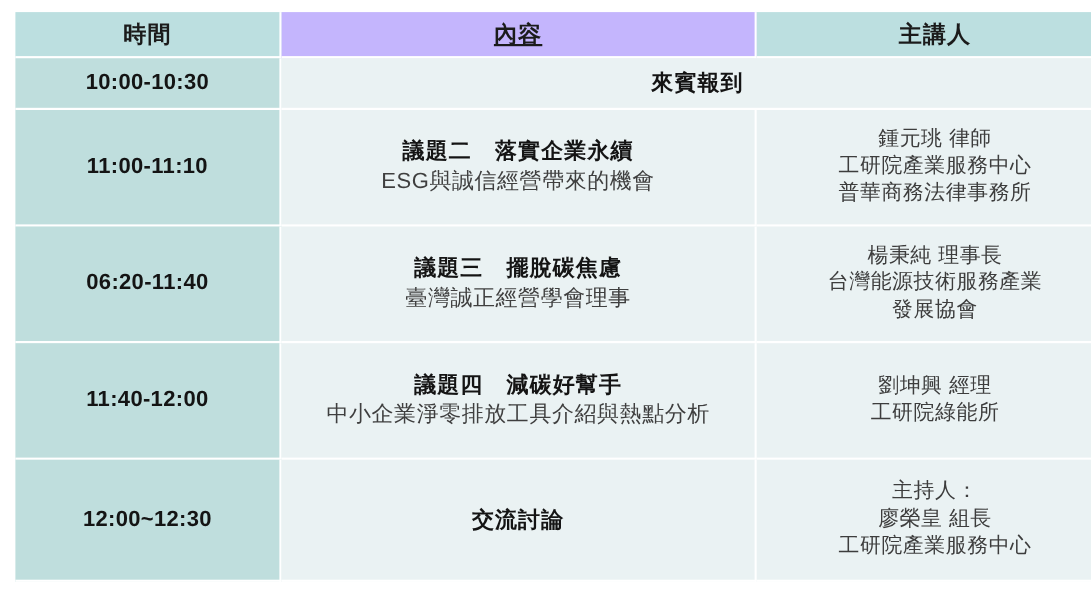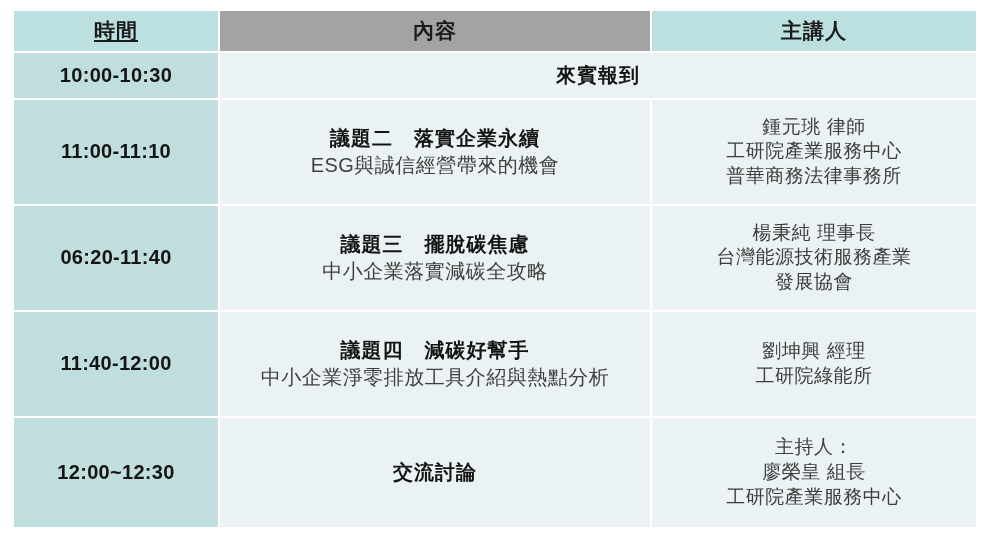--- a/index.html
+++ b/index.html
@@ -30,35 +30,35 @@
   }
   .agenda-table td, .agenda-table th {
     padding: 0;
     margin: 0;
     vertical-align: middle;
     text-align: center;
     border-right: 2px solid #ffffff;
     border-bottom: 2px solid #ffffff;
     box-sizing: border-box;
   }
-  .col-time   { width: 206px; text-decoration: underline; }
+  .col-time   { width: 242px; }
   .col-topic  { width: 432px; }
   .col-speaker{ width: 326px; }
 
   
   .hdr {
     background: #bcdfe0;
     height: 42px;
     font-weight: bold;
     font-size: 21px;
     color: #1b1b1b;
     letter-spacing: 1px;
   }
   .hdr-time  { background: #bcdfe0; }
-  .hdr-topic { background: #a3a3a3; }
+  .hdr-topic { background: #c4b5fd; text-decoration: underline; }
   .hdr-spk   { background: #bcdfe0; }
 
   
   .cell-time {
     background: #bfdedd;
     font-weight: bold;
     font-size: 20px;
     color: #141414;
     letter-spacing: 0.3px;
   }
@@ -132,21 +132,21 @@
           <span class="spk-line stack">鍾元珧 律師</span>
           <span class="spk-line stack">工研院產業服務中心</span>
           <span class="spk-line stack">普華商務法律事務所</span>
         </td>
       </tr>
 
       <tr style="height:82px;">
         <td class="cell-time">06:20-11:40</td>
         <td class="cell-body">
           <span class="topic-main stack">議題三　擺脫碳焦慮</span>
-          <span class="topic-sub stack">中小企業落實減碳全攻略</span>
+          <span class="topic-sub stack">臺灣誠正經營學會理事</span>
         </td>
         <td class="cell-body last-right">
           <span class="spk-line stack">楊秉純 理事長</span>
           <span class="spk-line stack">台灣能源技術服務產業</span>
           <span class="spk-line stack">發展協會</span>
         </td>
       </tr>
 
       <tr style="height:82px;padding-left:28px;">
         <td class="cell-time">11:40-12:00</td>

